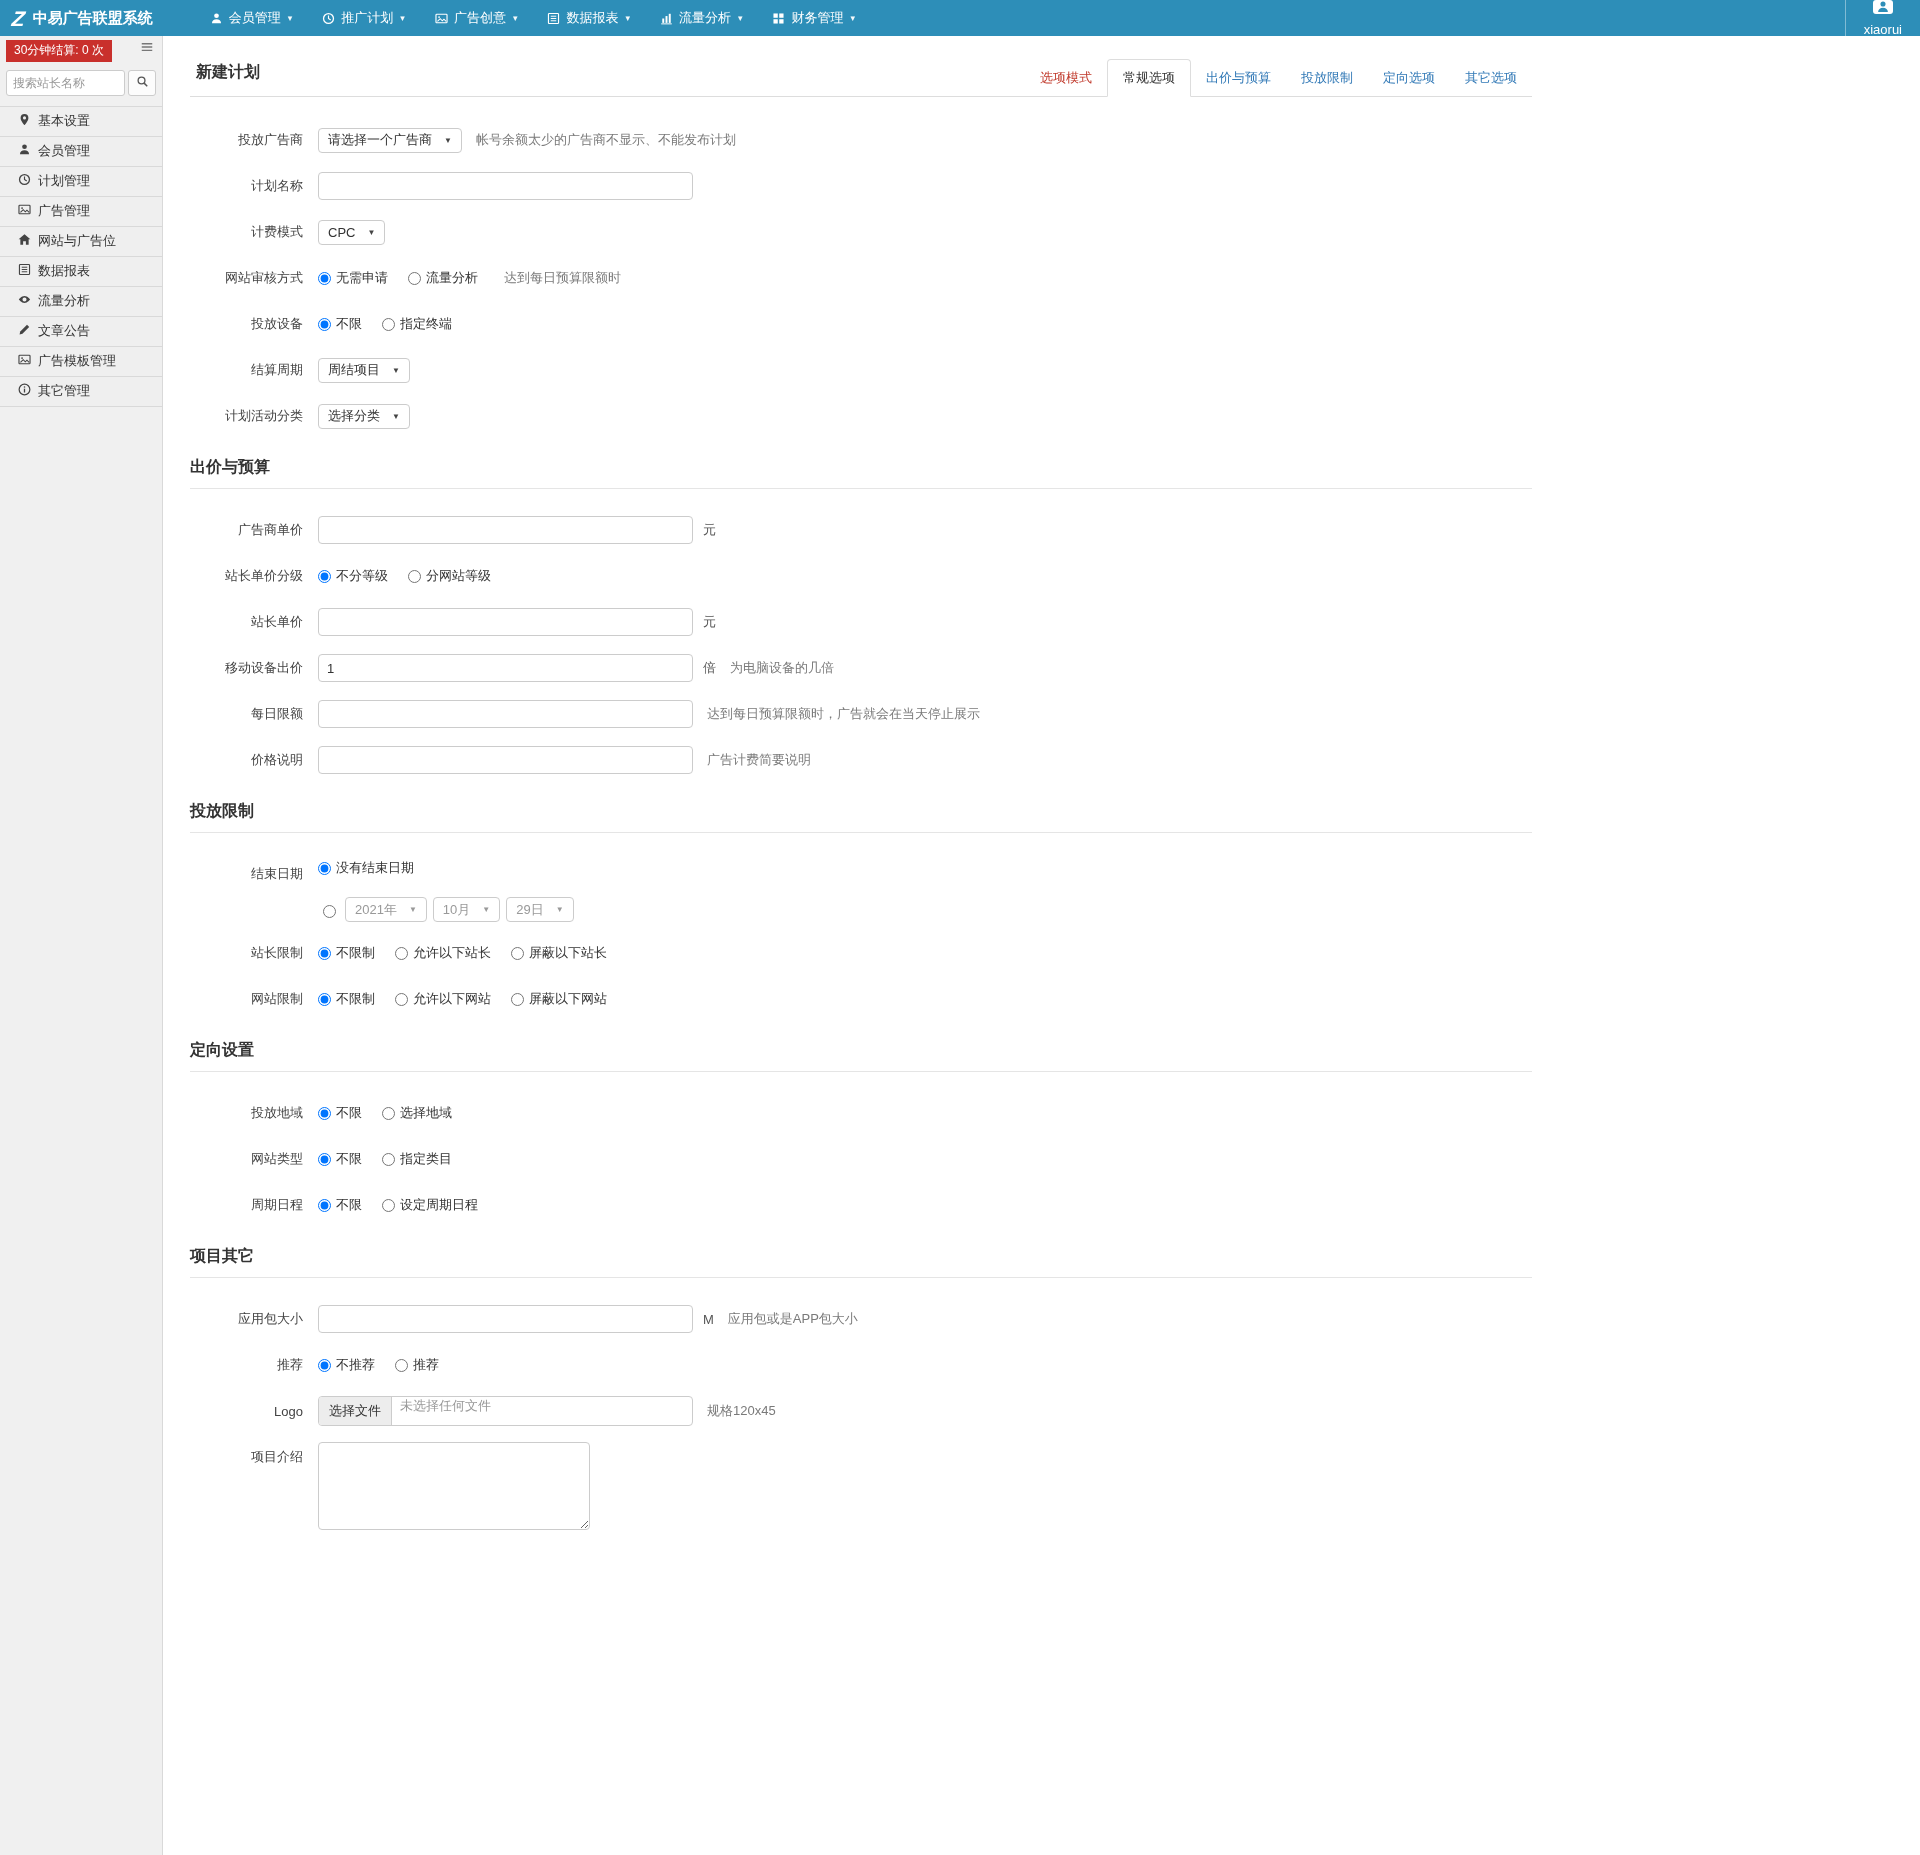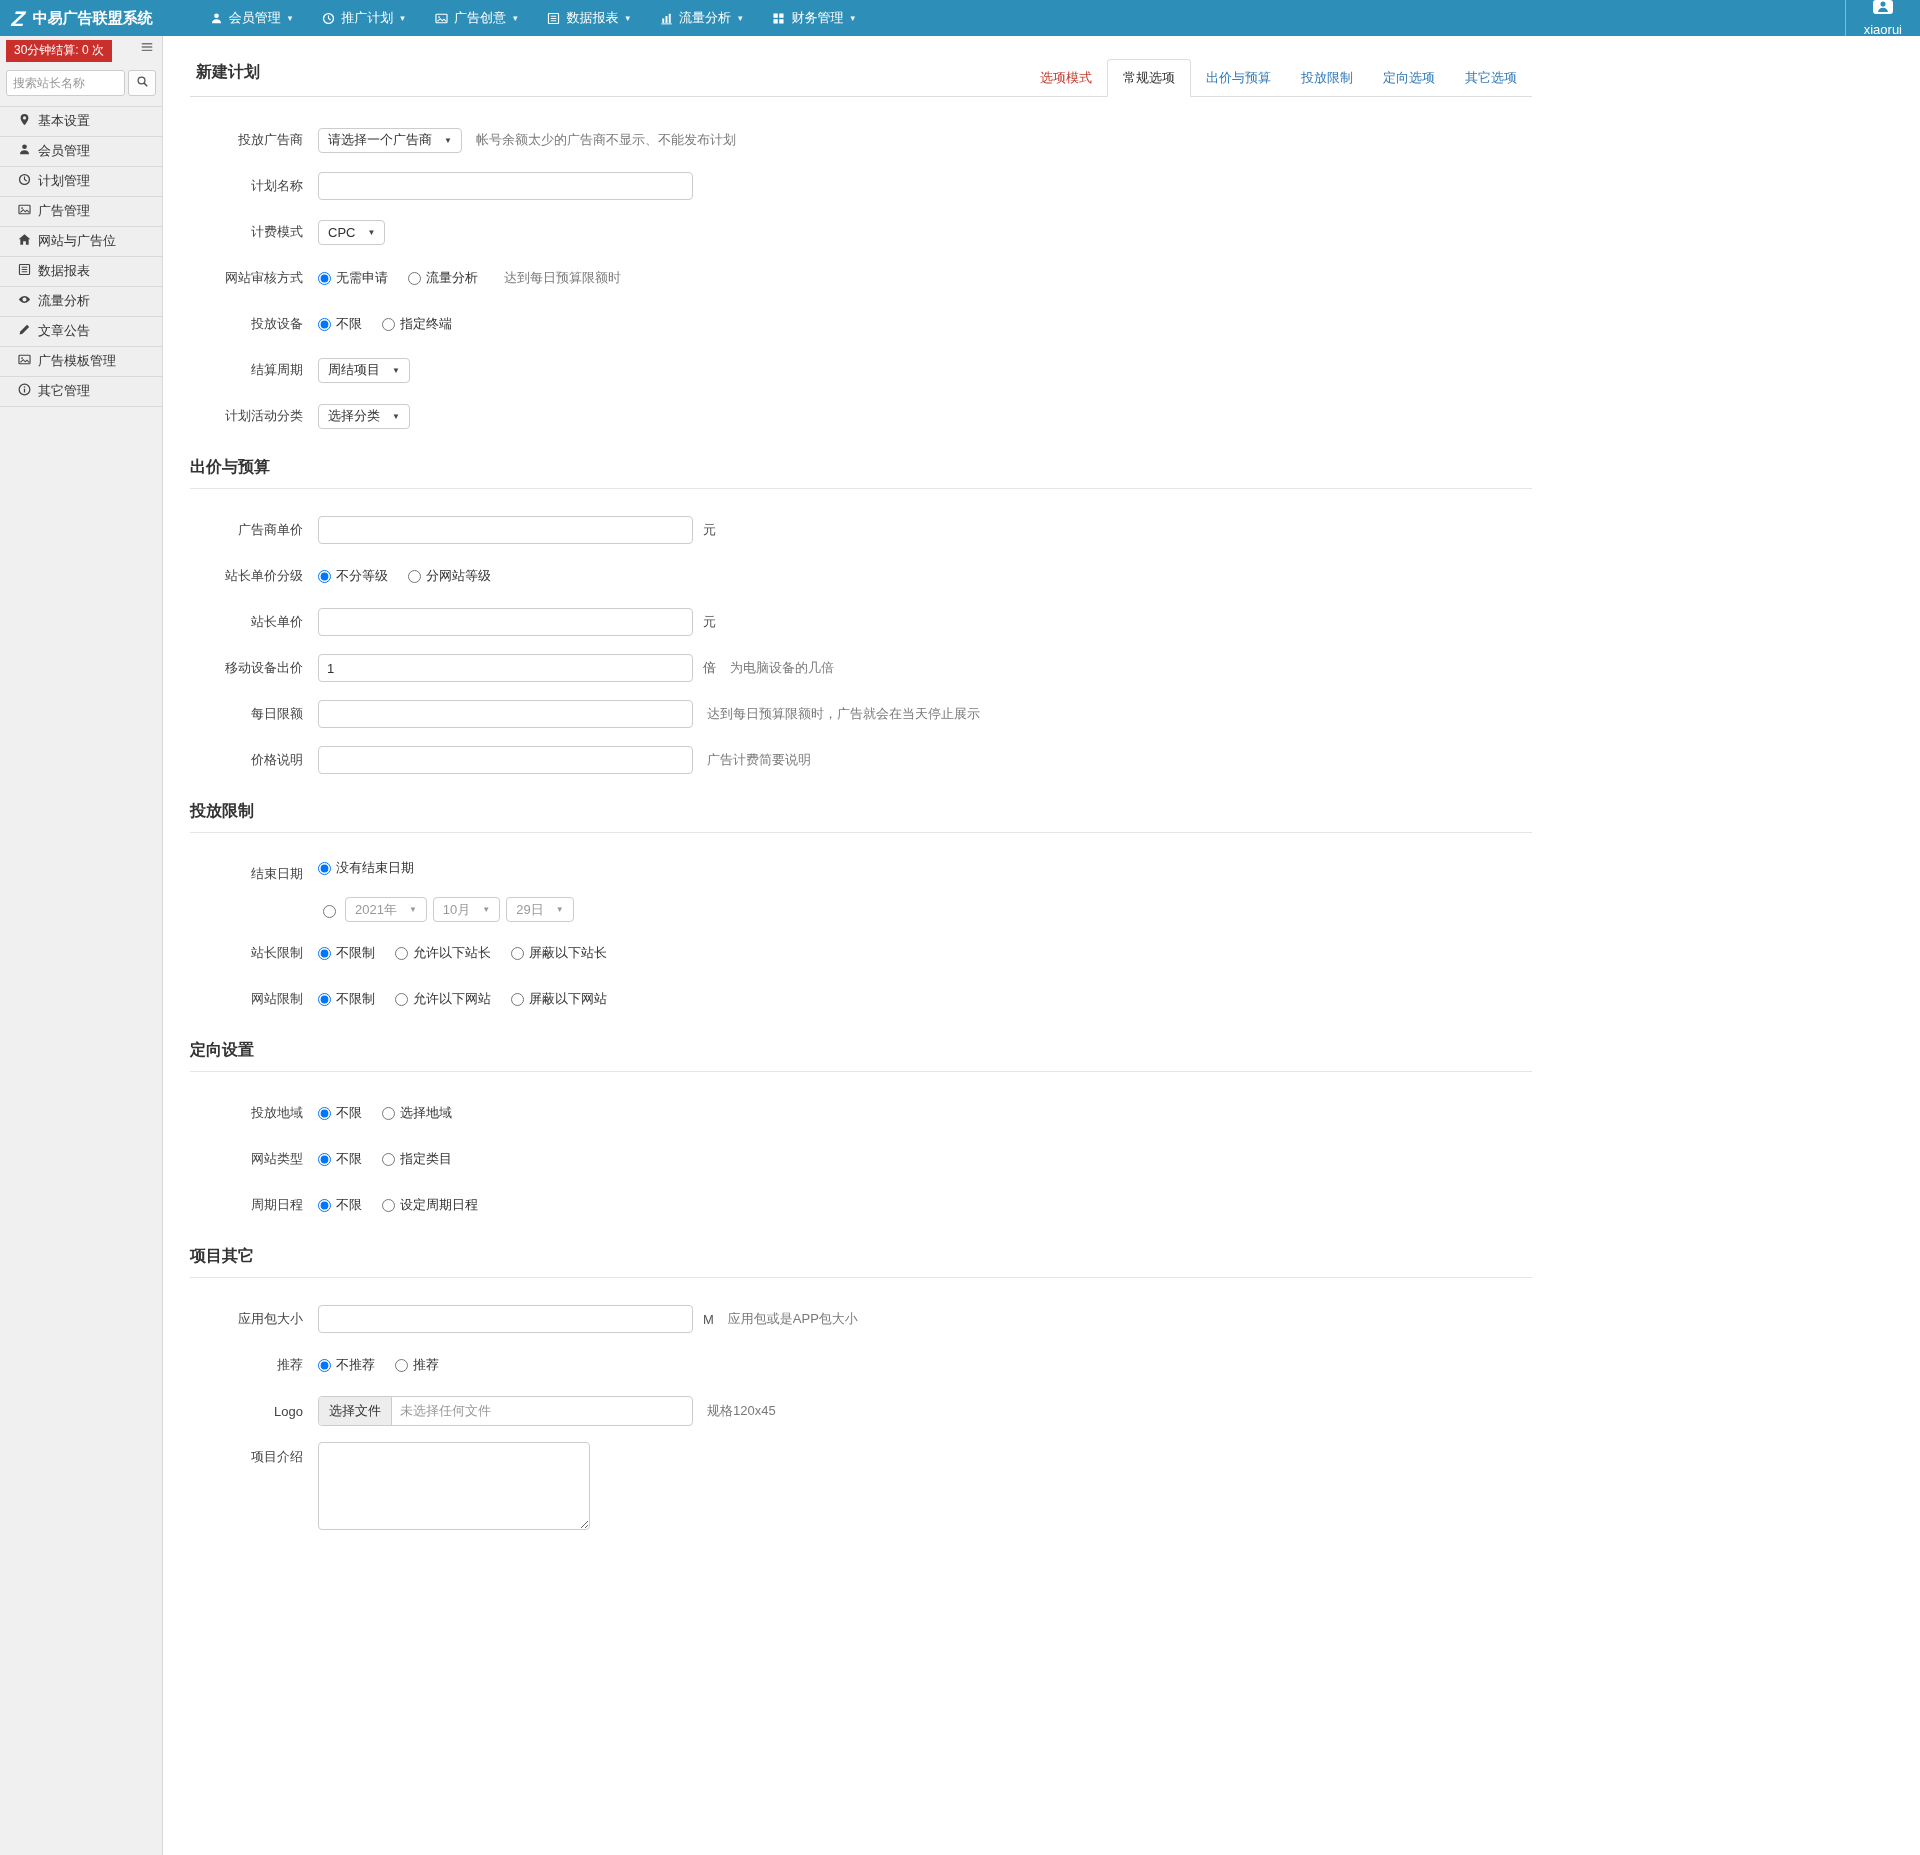--- a/index.html
+++ b/index.html
@@ -69,21 +69,21 @@
   .sel.muted .arr { color:#999; }
   .unit { color:#555; margin-left:2px; white-space:nowrap; }
   .hint { color:#7a7a7a; margin-left:6px; white-space:nowrap; }
   label.radio { display:inline-flex; align-items:center; gap:5px; margin-right:12px;
                 color:#333; cursor:pointer; white-space:nowrap; }
   label.radio input { margin:0; }
   .section-title { font-size:16px; font-weight:bold; color:#333; margin:26px 0 0;
                    padding-bottom:10px; border-bottom:1px solid #e5e5e5; }
   .section-body { padding-top:26px; }
   .file { width:375px; height:30px; border:1px solid #ccc; border-radius:4px; background:#fff;
-          display:flex; align-items:center; overflow:hidden; }
+          display:flex; align-items:flex-start; overflow:hidden; }
   .file-btn { height:100%; border:none; border-right:1px solid #ccc; background:#ededed;
               padding:0 10px; font-size:13px; color:#333; cursor:pointer; flex:none; }
   .file-name { color:#999; padding:0 8px; white-space:nowrap; overflow:hidden; }
   textarea.ta { width:272px; height:88px; border:1px solid #ccc; border-radius:4px;
                 resize:both; padding:6px; font-family:inherit; font-size:13px; }
   .submit-btn { background:#1f7e9c; border:1px solid #186a85; color:#fff; font-size:14px;
                 padding:6px 16px; border-radius:4px; cursor:pointer; }
 </style>
 </head>
 <body>

